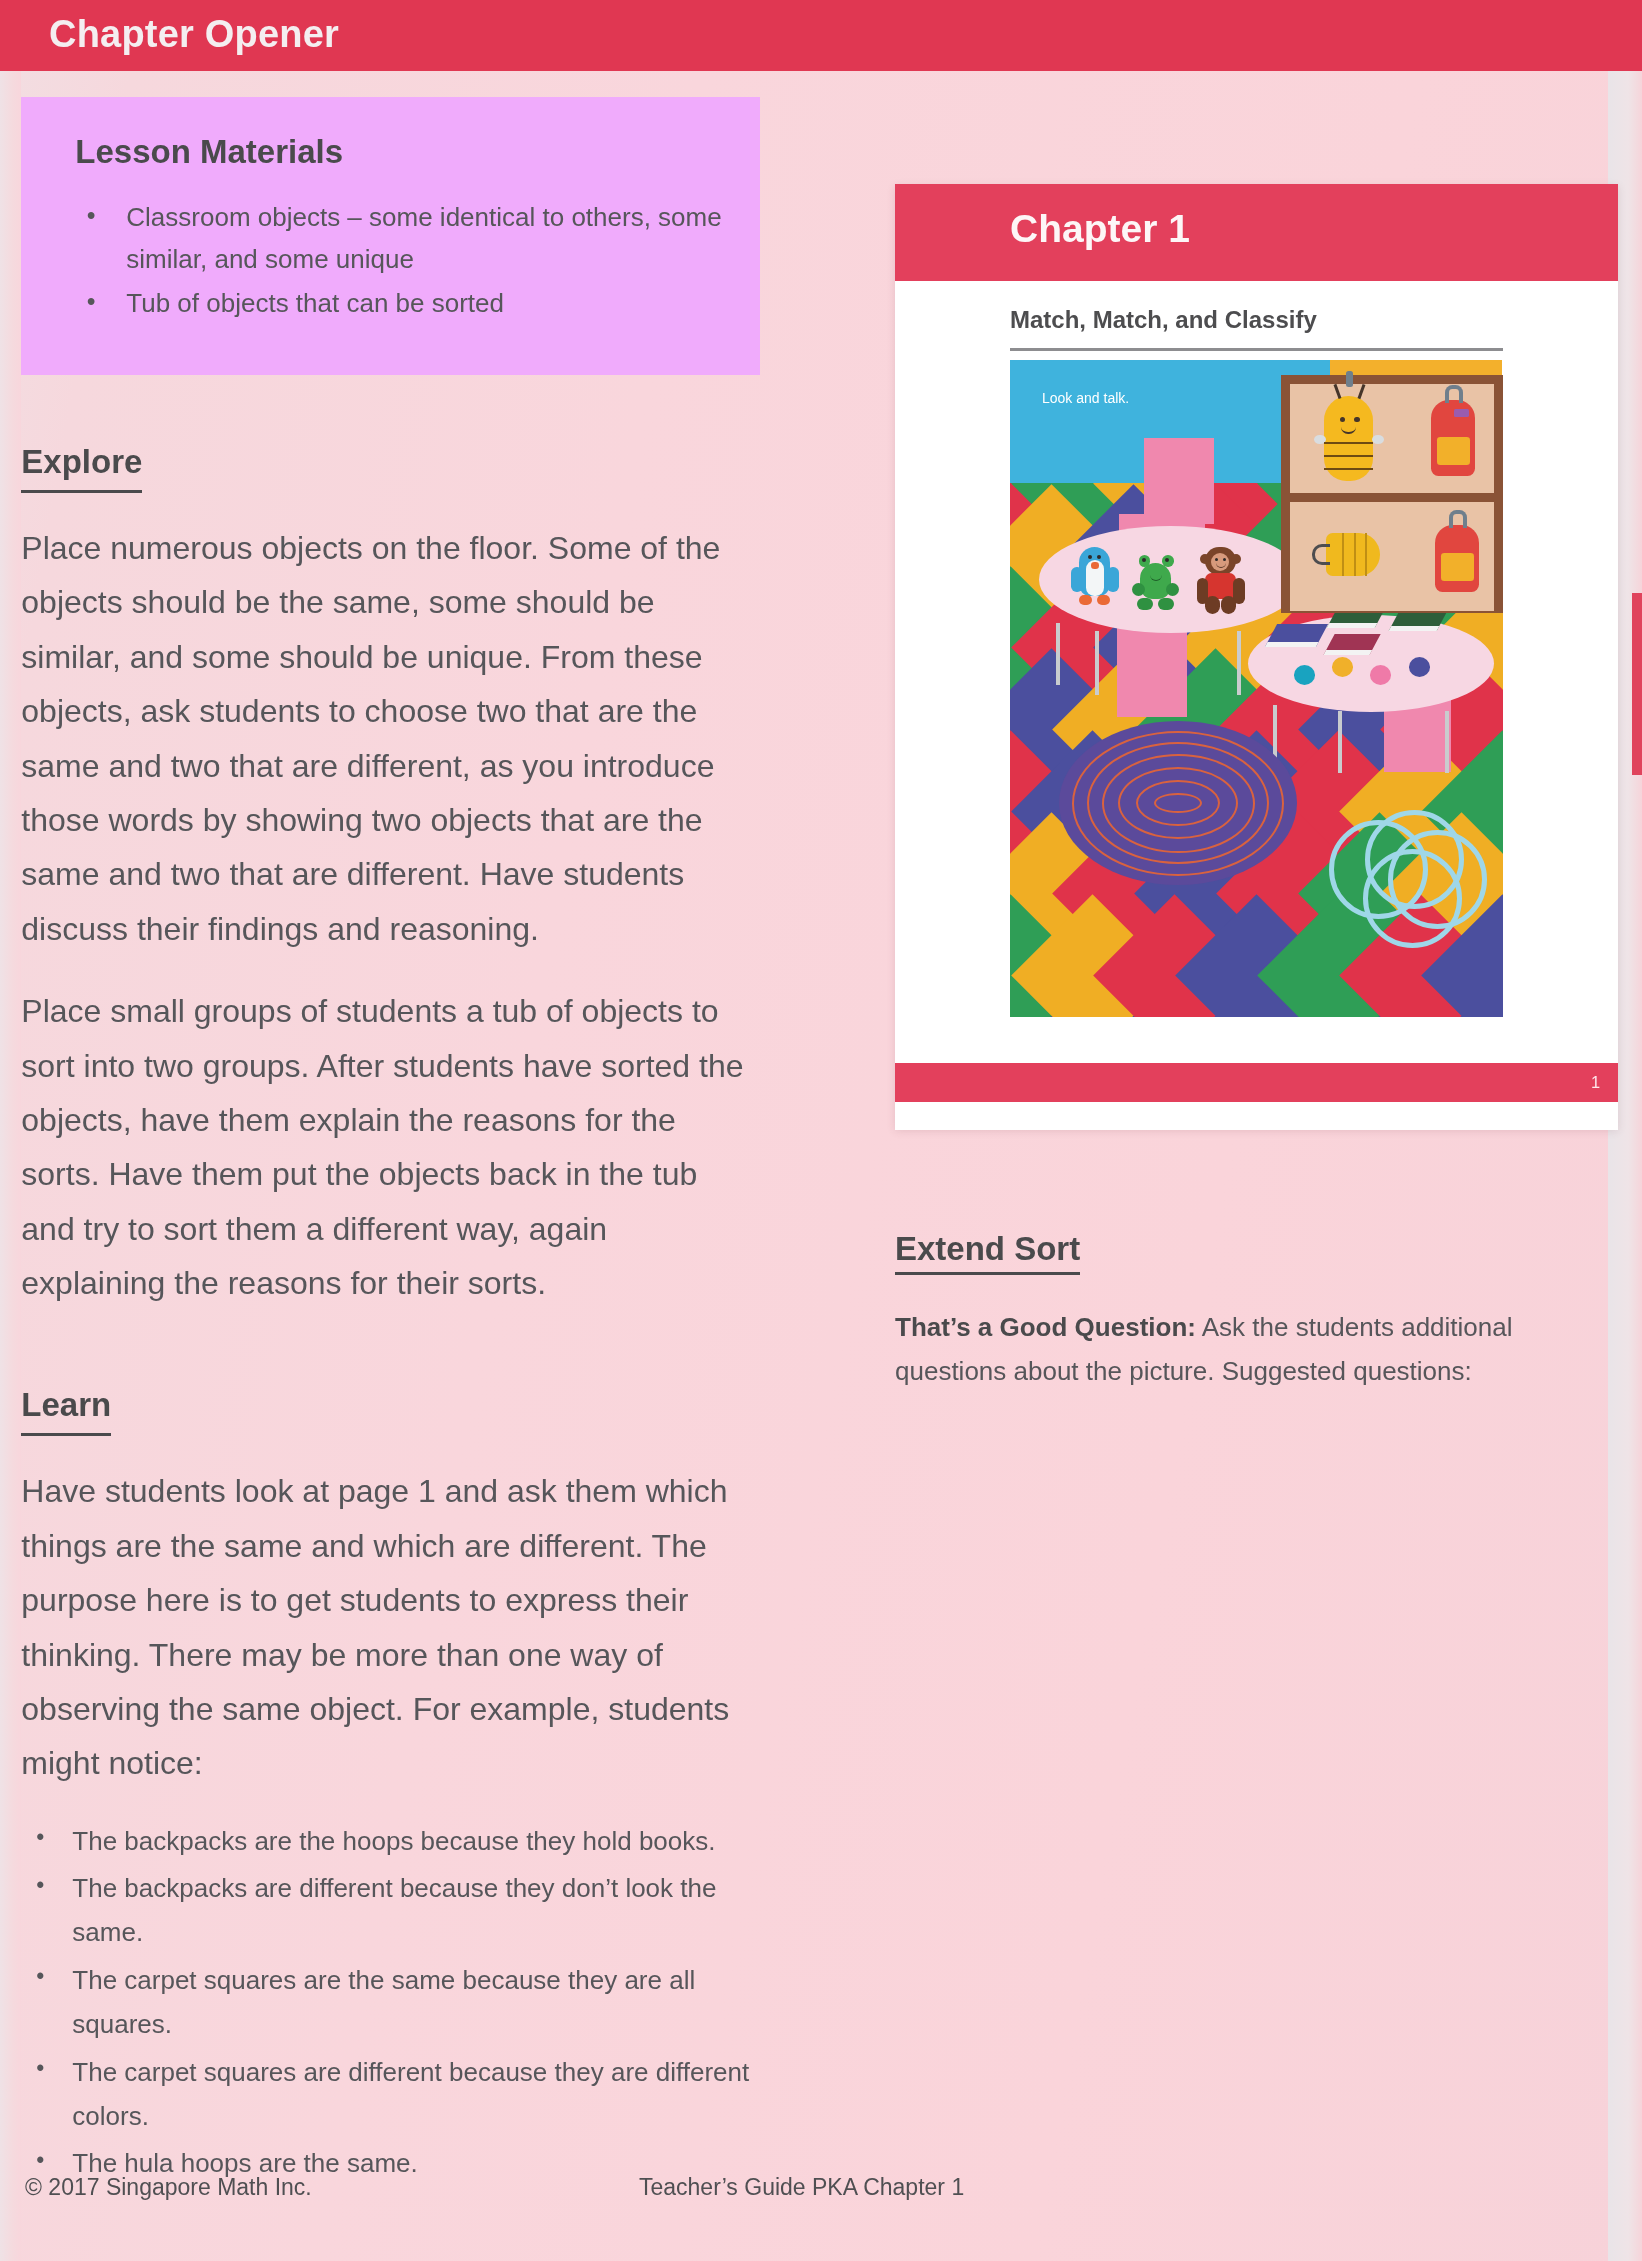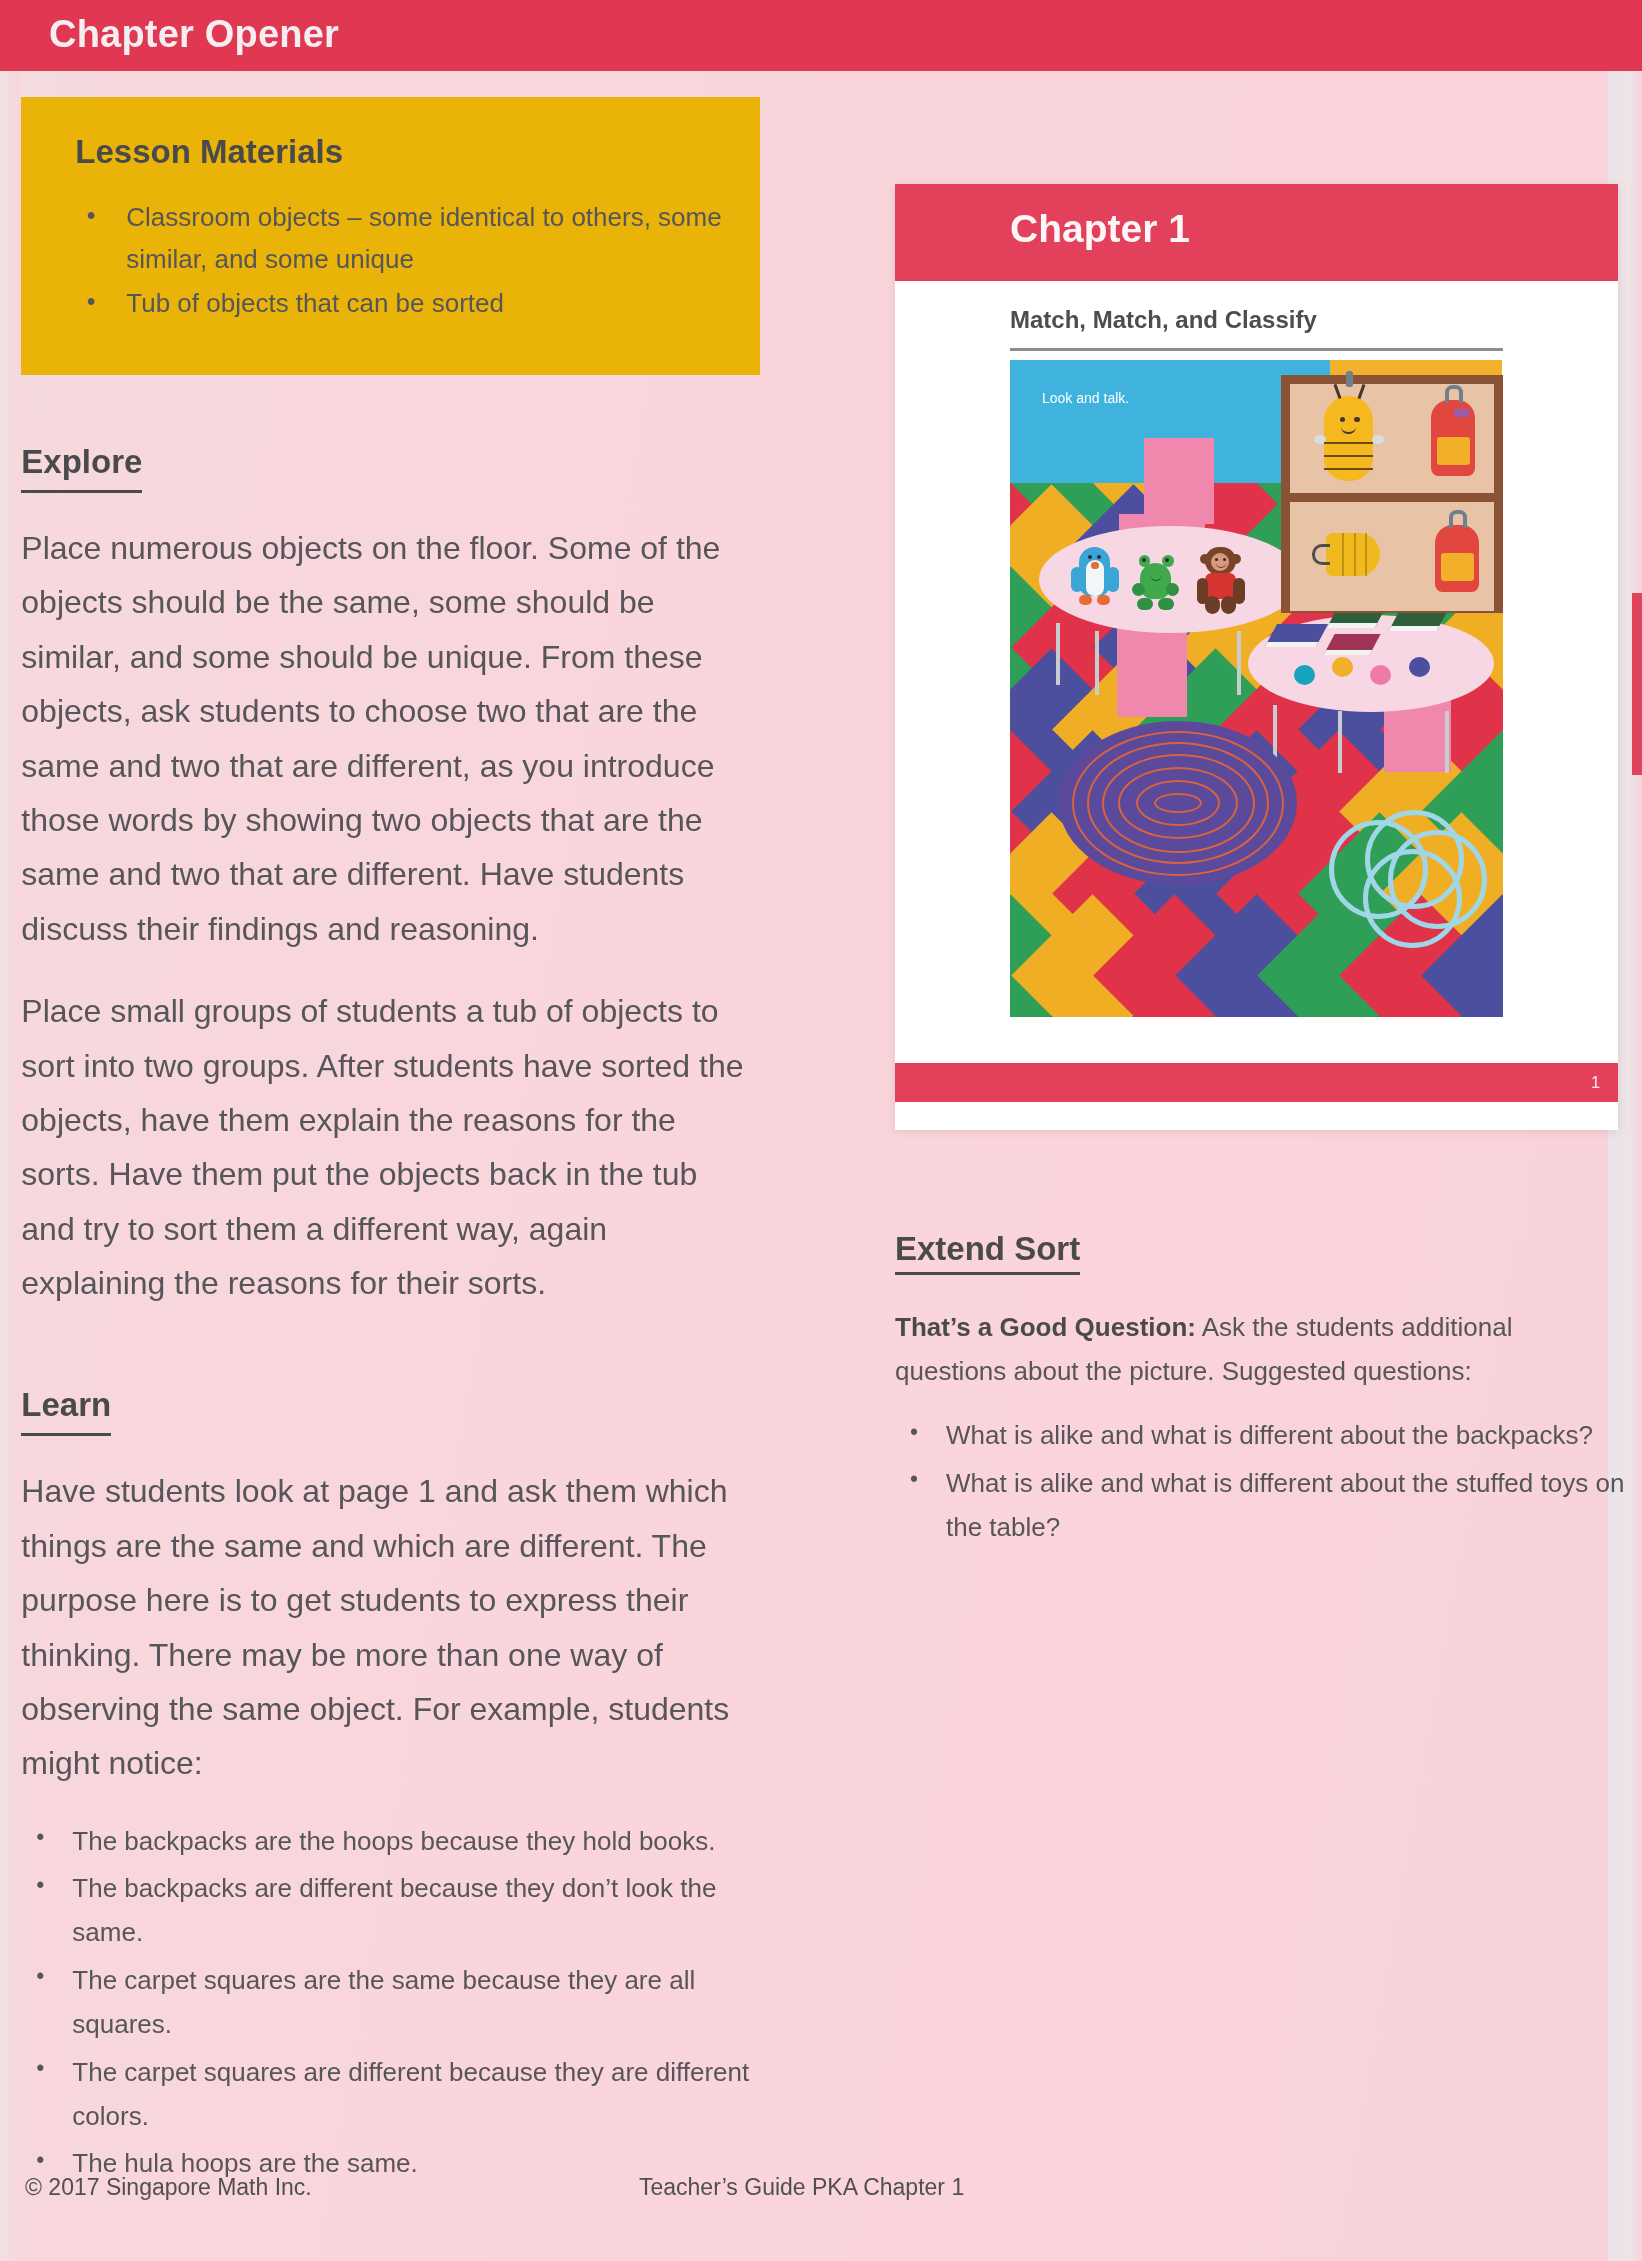--- a/index.html
+++ b/index.html
@@ -47,21 +47,21 @@
     letter-spacing: 0.2px;
   }
 
   
   .materials-box {
     position: absolute;
     left: 21.3px;
     top: 97px;
     width: 739px;
     height: 278px;
-    background: #eab308;
+    background: #f0abfc;
   }
   .materials-title {
     position: absolute;
     left: 54px;
     top: 36px;
     font-size: 33px;
     font-weight: bold;
     color: #4a4a4c;
   }
   .materials-list {
@@ -608,23 +608,19 @@
       <div class="book-pageno">1</div>
     </div>
   </div>
 </div>
 
 <div class="right-body">
   <div class="sec-head-right">Extend Sort</div>
 
   <p class="tgq-p"><span class="tgq-lead">That’s a Good Question:</span><span> Ask the students additional questions about the picture. Suggested questions:</span></p>
 
-  <ul class="bullets-right">
-    <li>What is alike and what is different about the backpacks?</li>
-    <li>What is alike and what is different about the stuffed toys on the table?</li>
-  </ul>
 </div>
 
 <div class="footer">
   <div class="footer-left">© 2017 Singapore Math Inc.</div>
   <div class="footer-center">Teacher’s Guide PKA  Chapter 1</div>
 </div>
 
 
 </body></html>

